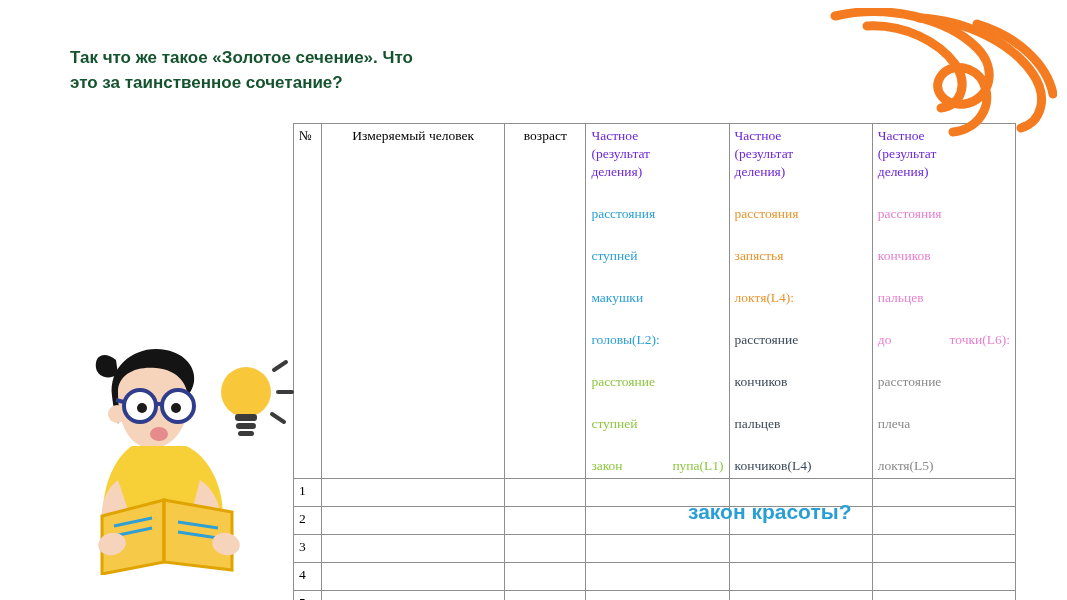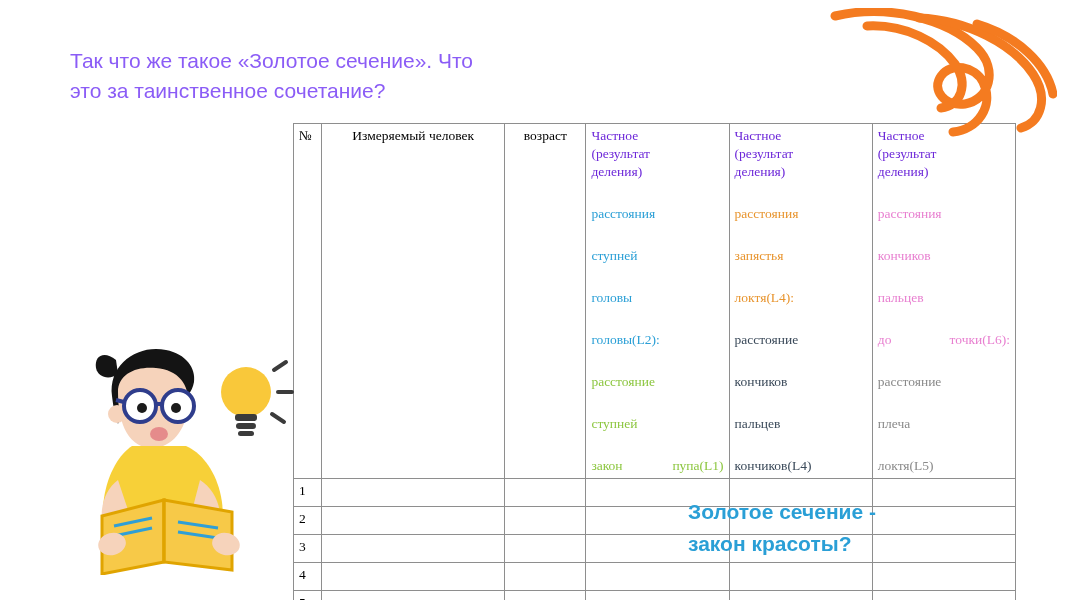--- a/index.html
+++ b/index.html
@@ -14,23 +14,23 @@
     overflow: hidden;
     position: relative;
   }
 
   
   .heading {
     position: absolute;
     left: 70px;
     top: 46px;
     width: 560px;
-    font-size: 21px;
-    font-weight: normal;
-    color: #8b5cf6;
+    font-size: 17px;
+    font-weight: bold;
+    color: #14532d;
     line-height: 1.45;
   }
 
   
   .table-wrap {
     position: absolute;
     left: 293px;
     top: 123px;
     width: 723px;
   }
@@ -146,21 +146,21 @@
 
         <td>
           <div class="frac-head">
             <div>Частное</div>
             <div>(результат</div>
             <div>деления)</div>
           </div>
           <div class="frac-block c-blue">
             <span class="frac-line">расстояния</span>
             <span class="frac-line">ступней</span>
-            <span class="frac-line">головы</span>
+            <span class="frac-line">макушки</span>
             <span class="frac-line">головы(L2):</span>
           </div>
           <div class="frac-block c-green">
             <span class="frac-line">расстояние</span>
             <span class="frac-line">ступней</span>
             <span class="frac-line">закон пупа(L1)</span>
           </div>
         </td>
 
         <td>
@@ -240,21 +240,20 @@
         <td></td>
         <td></td>
         <td></td>
         <td></td>
       </tr>
     </tbody>
   </table>
 </div>
 
 <div class="caption">
-  <div>Золотое сечение -</div>
   <div>закон красоты?</div>
 </div>
 
 <svg class="swirl" viewBox="0 0 230 130">
   <g fill="none" stroke="#f47b20" stroke-width="9" stroke-linecap="round">
     <path d="M8,8 C60,-4 120,10 150,40 C172,62 162,92 138,96 C118,99 104,82 114,68 C124,54 148,58 156,74 C168,98 150,122 126,124"></path>
     <path d="M40,18 C78,16 112,34 128,56 C142,76 134,98 114,100"></path>
     <path d="M92,10 C140,12 186,36 206,66 C222,90 214,114 194,120"></path>
     <path d="M150,16 C190,28 220,56 226,86"></path>
   </g>

